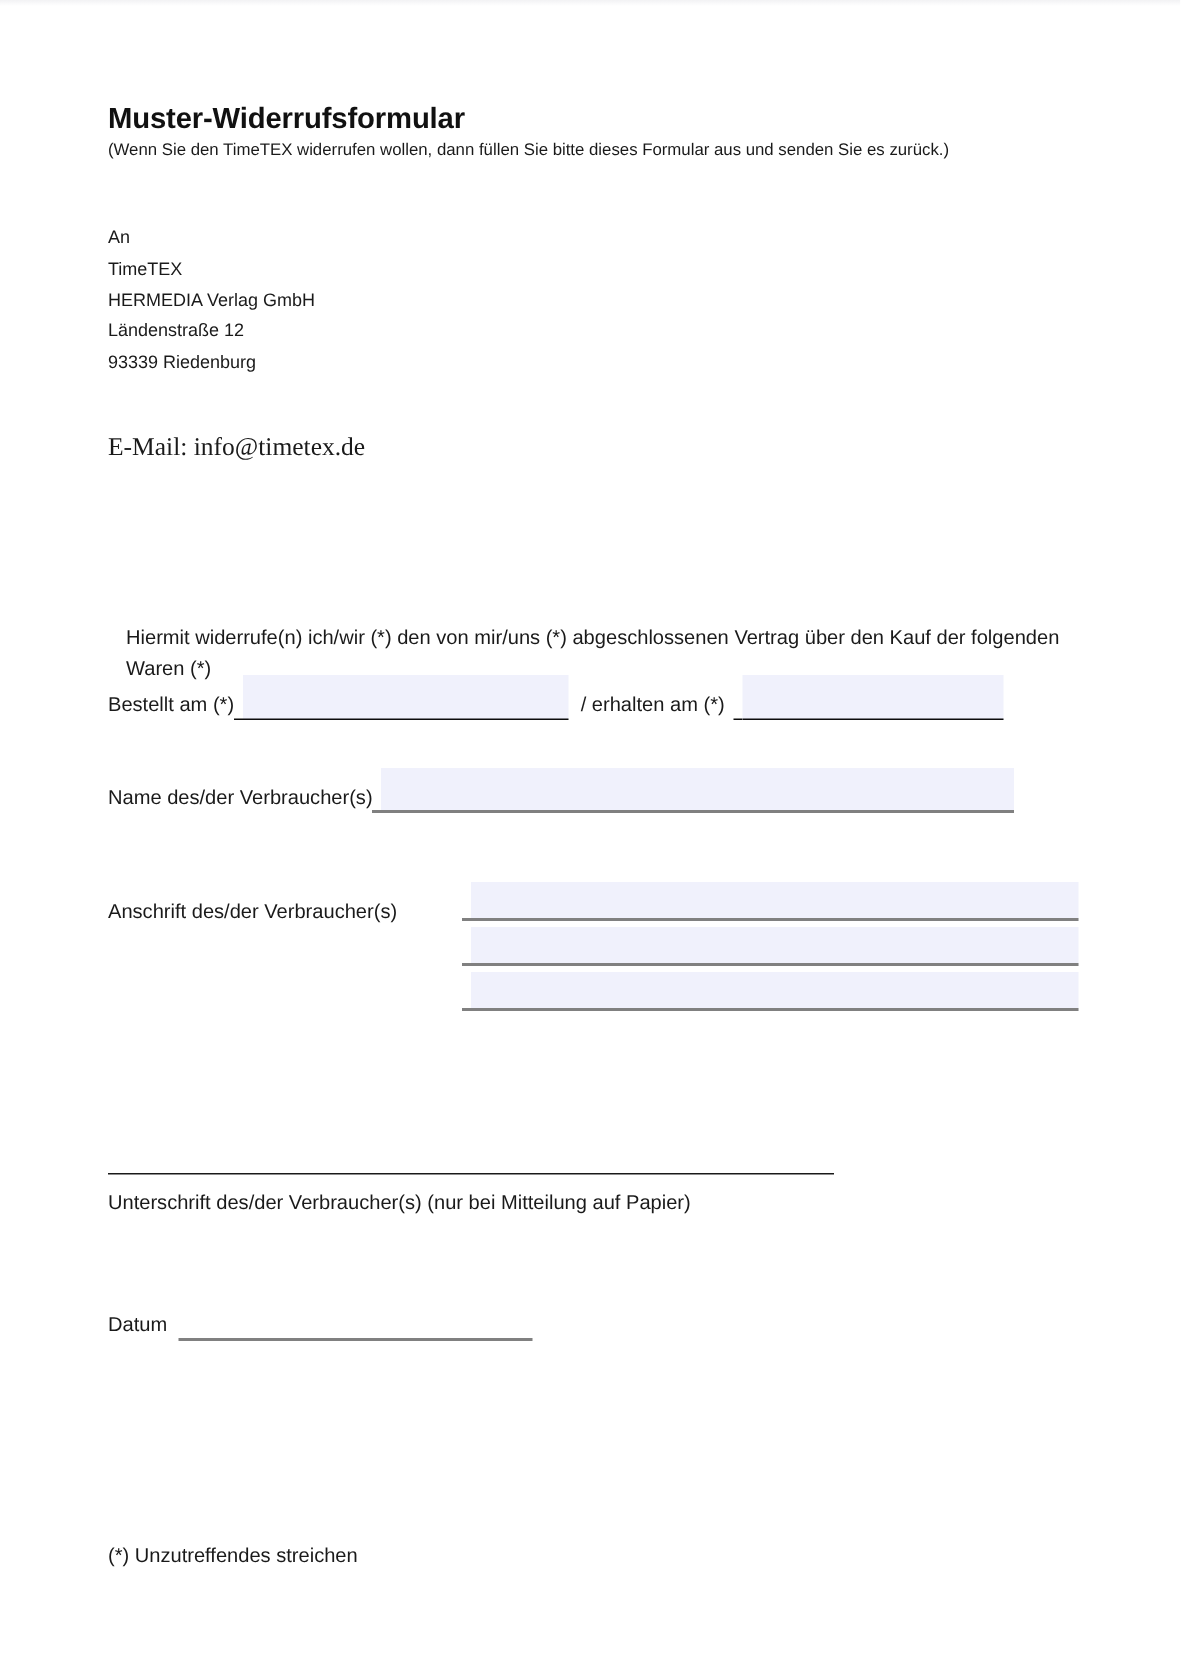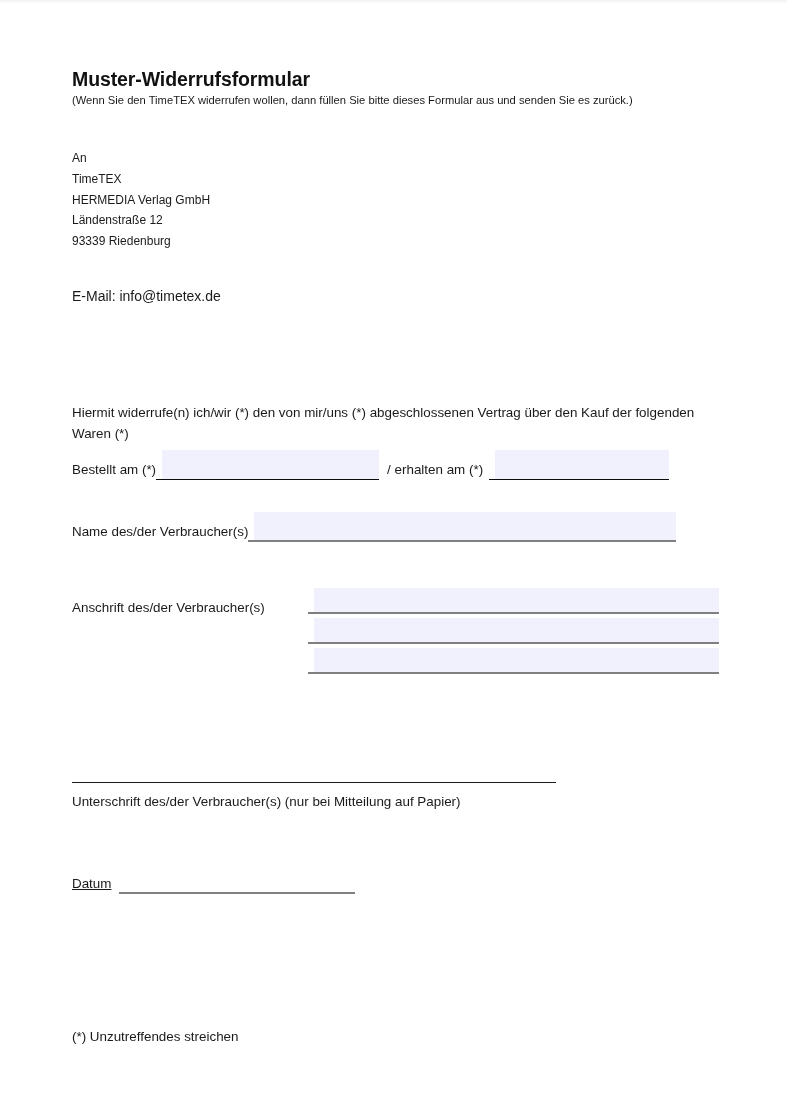--- a/index.html
+++ b/index.html
@@ -62,33 +62,34 @@
     top: 148px;
     font-size: 12px;
     line-height: 20.8px;
   }
   .address-line { display: block; white-space: nowrap; }
 
   .email-line {
     position: absolute;
     left: 0;
     top: 288px;
-    font-size: 14px;
-    white-space: nowrap;
+    font-size: 17px;
+    white-space: nowrap;
+    font-family: Liberation Serif, serif;
   }
 
   
   .statement {
     position: absolute;
     left: 0;
     top: 403px;
     width: 644px;
     font-size: 13.4px;
     line-height: 20.5px;
-    margin: 0;
+    margin: 12px;
   }
 
   
   .field-row {
     position: absolute;
     left: 0;
     display: flex;
     align-items: flex-end;
     white-space: nowrap;
   }
@@ -179,23 +180,22 @@
     font-size: 13.4px;
     white-space: nowrap;
   }
 
   
   .datum-row {
     position: absolute;
     left: 0;
     top: 874px;
     display: flex;
-    align-items: flex-end;
-    white-space: nowrap;
-    text-decoration: underline;
+    align-items: center;
+    white-space: nowrap;
   }
   .datum-label {
     font-size: 13.4px;
     line-height: 16px;
     padding-bottom: 2px;
     padding-right: 8px;
   }
   .datum-box {
     position: relative;
     width: 236px;

